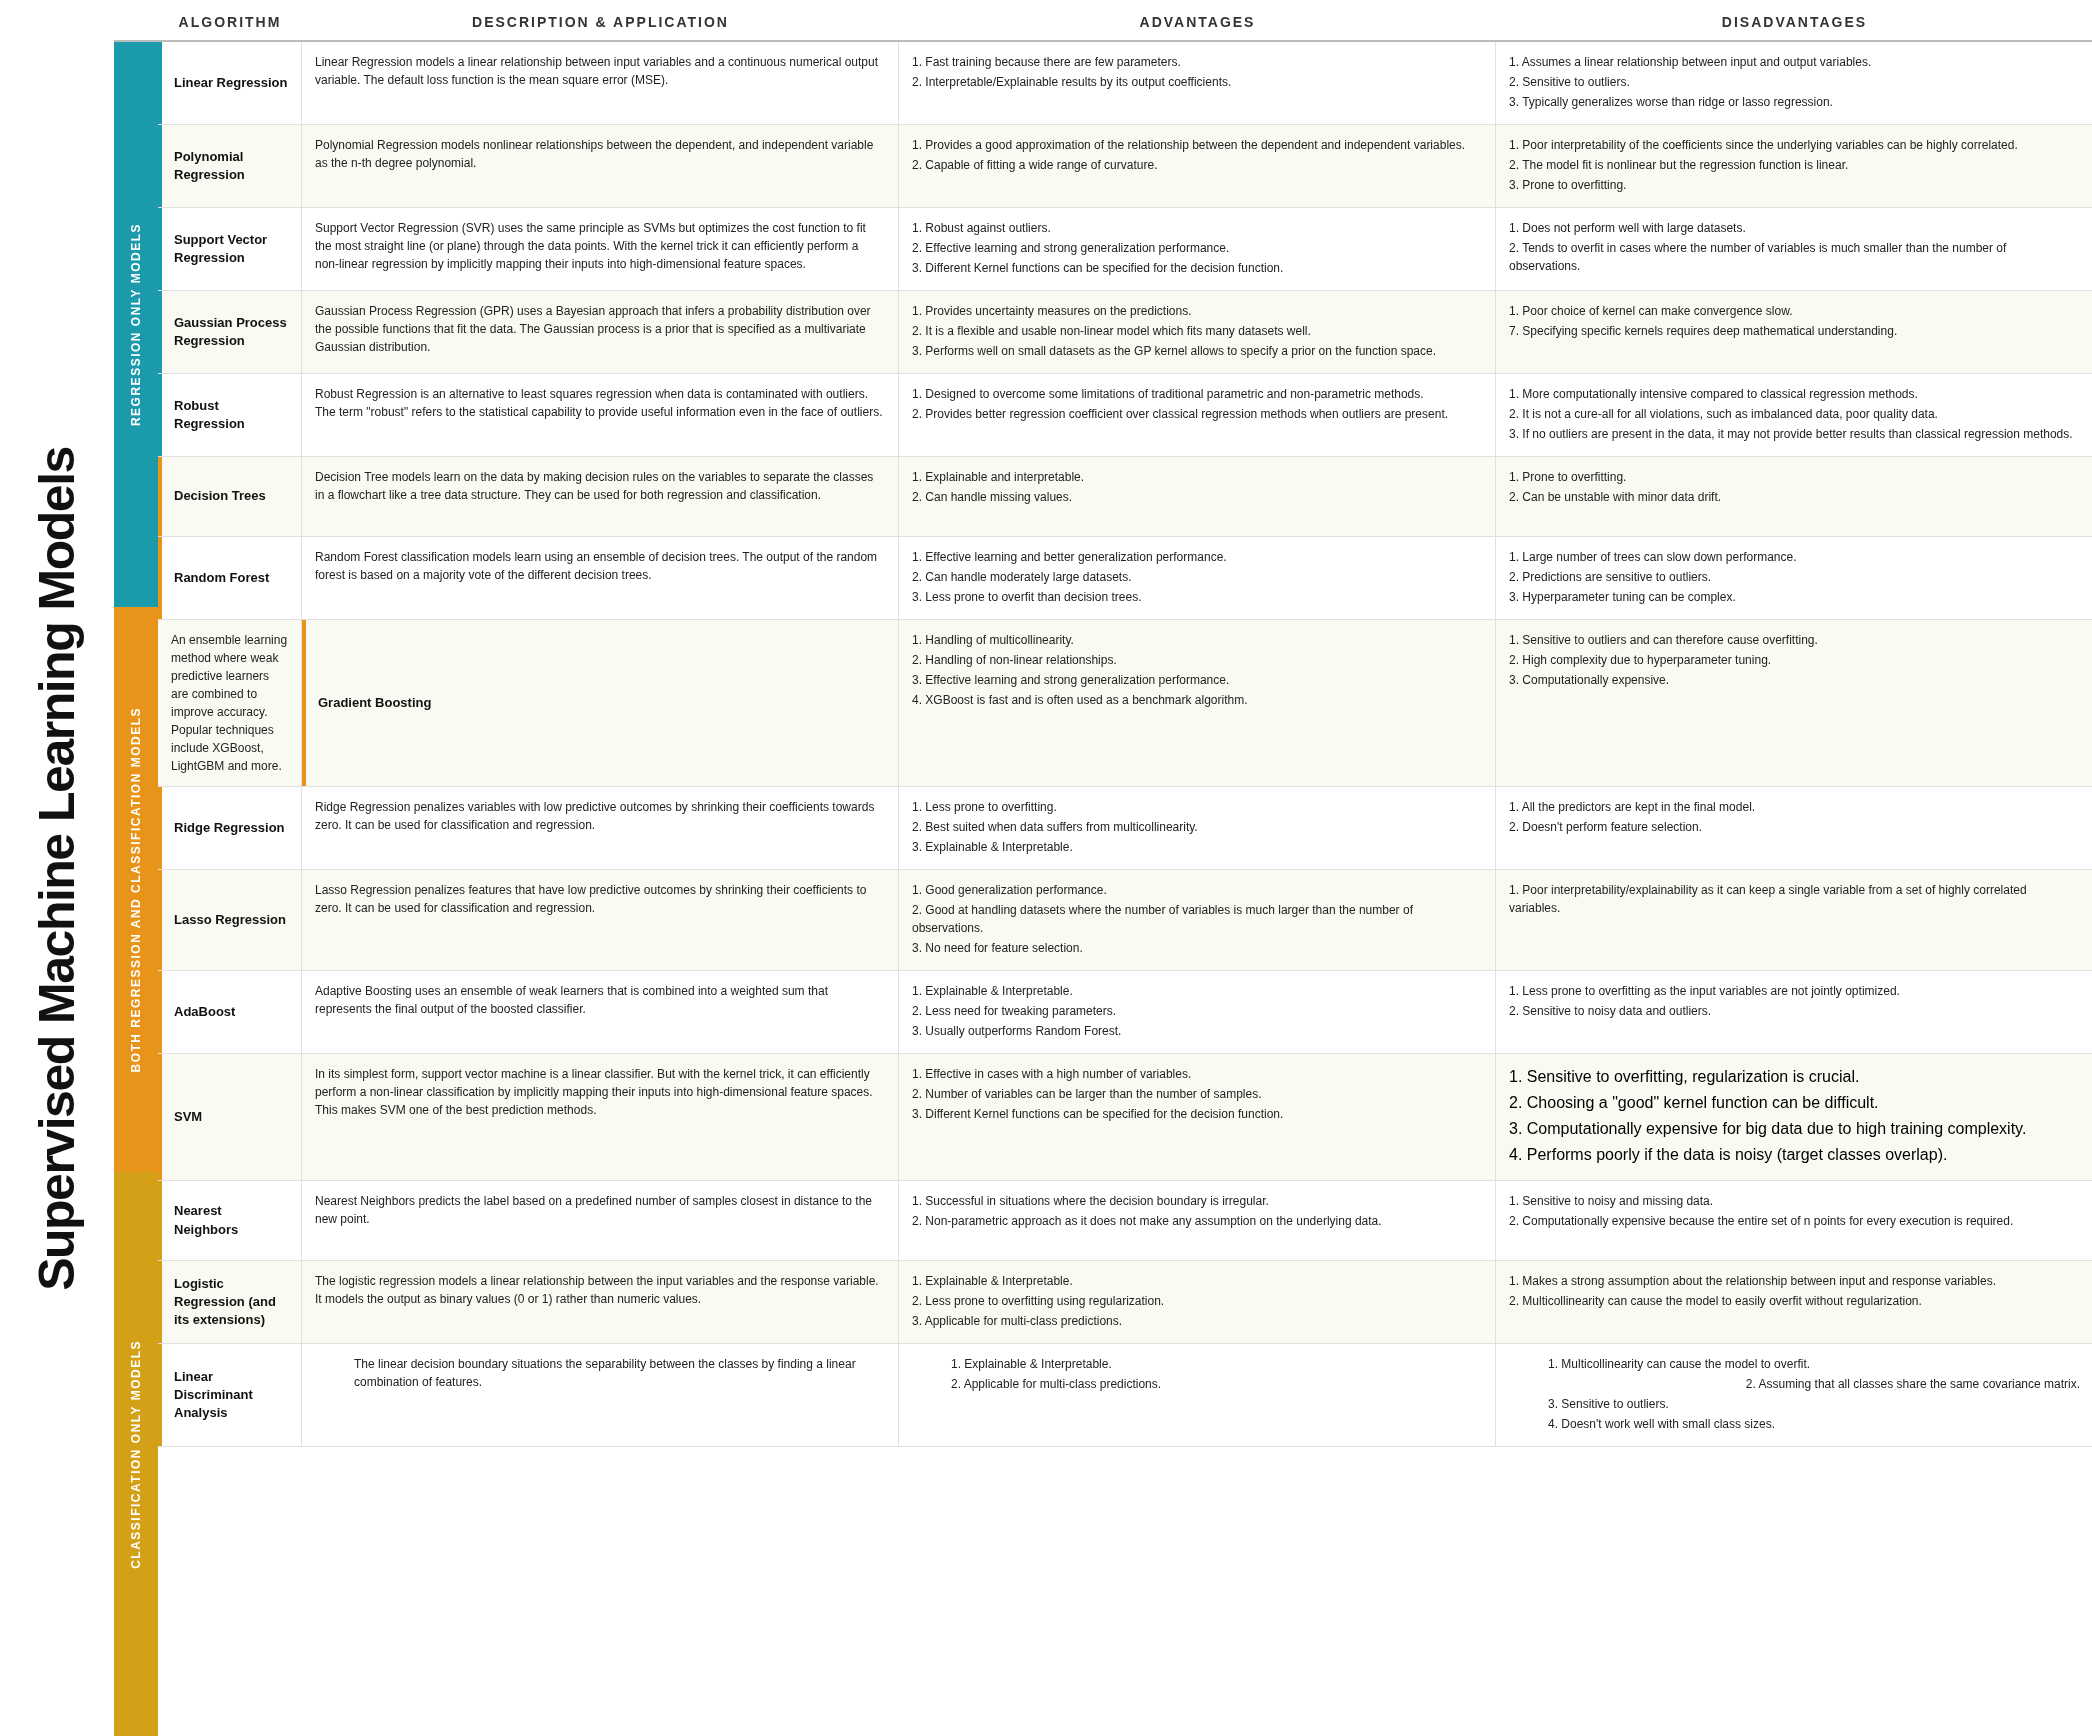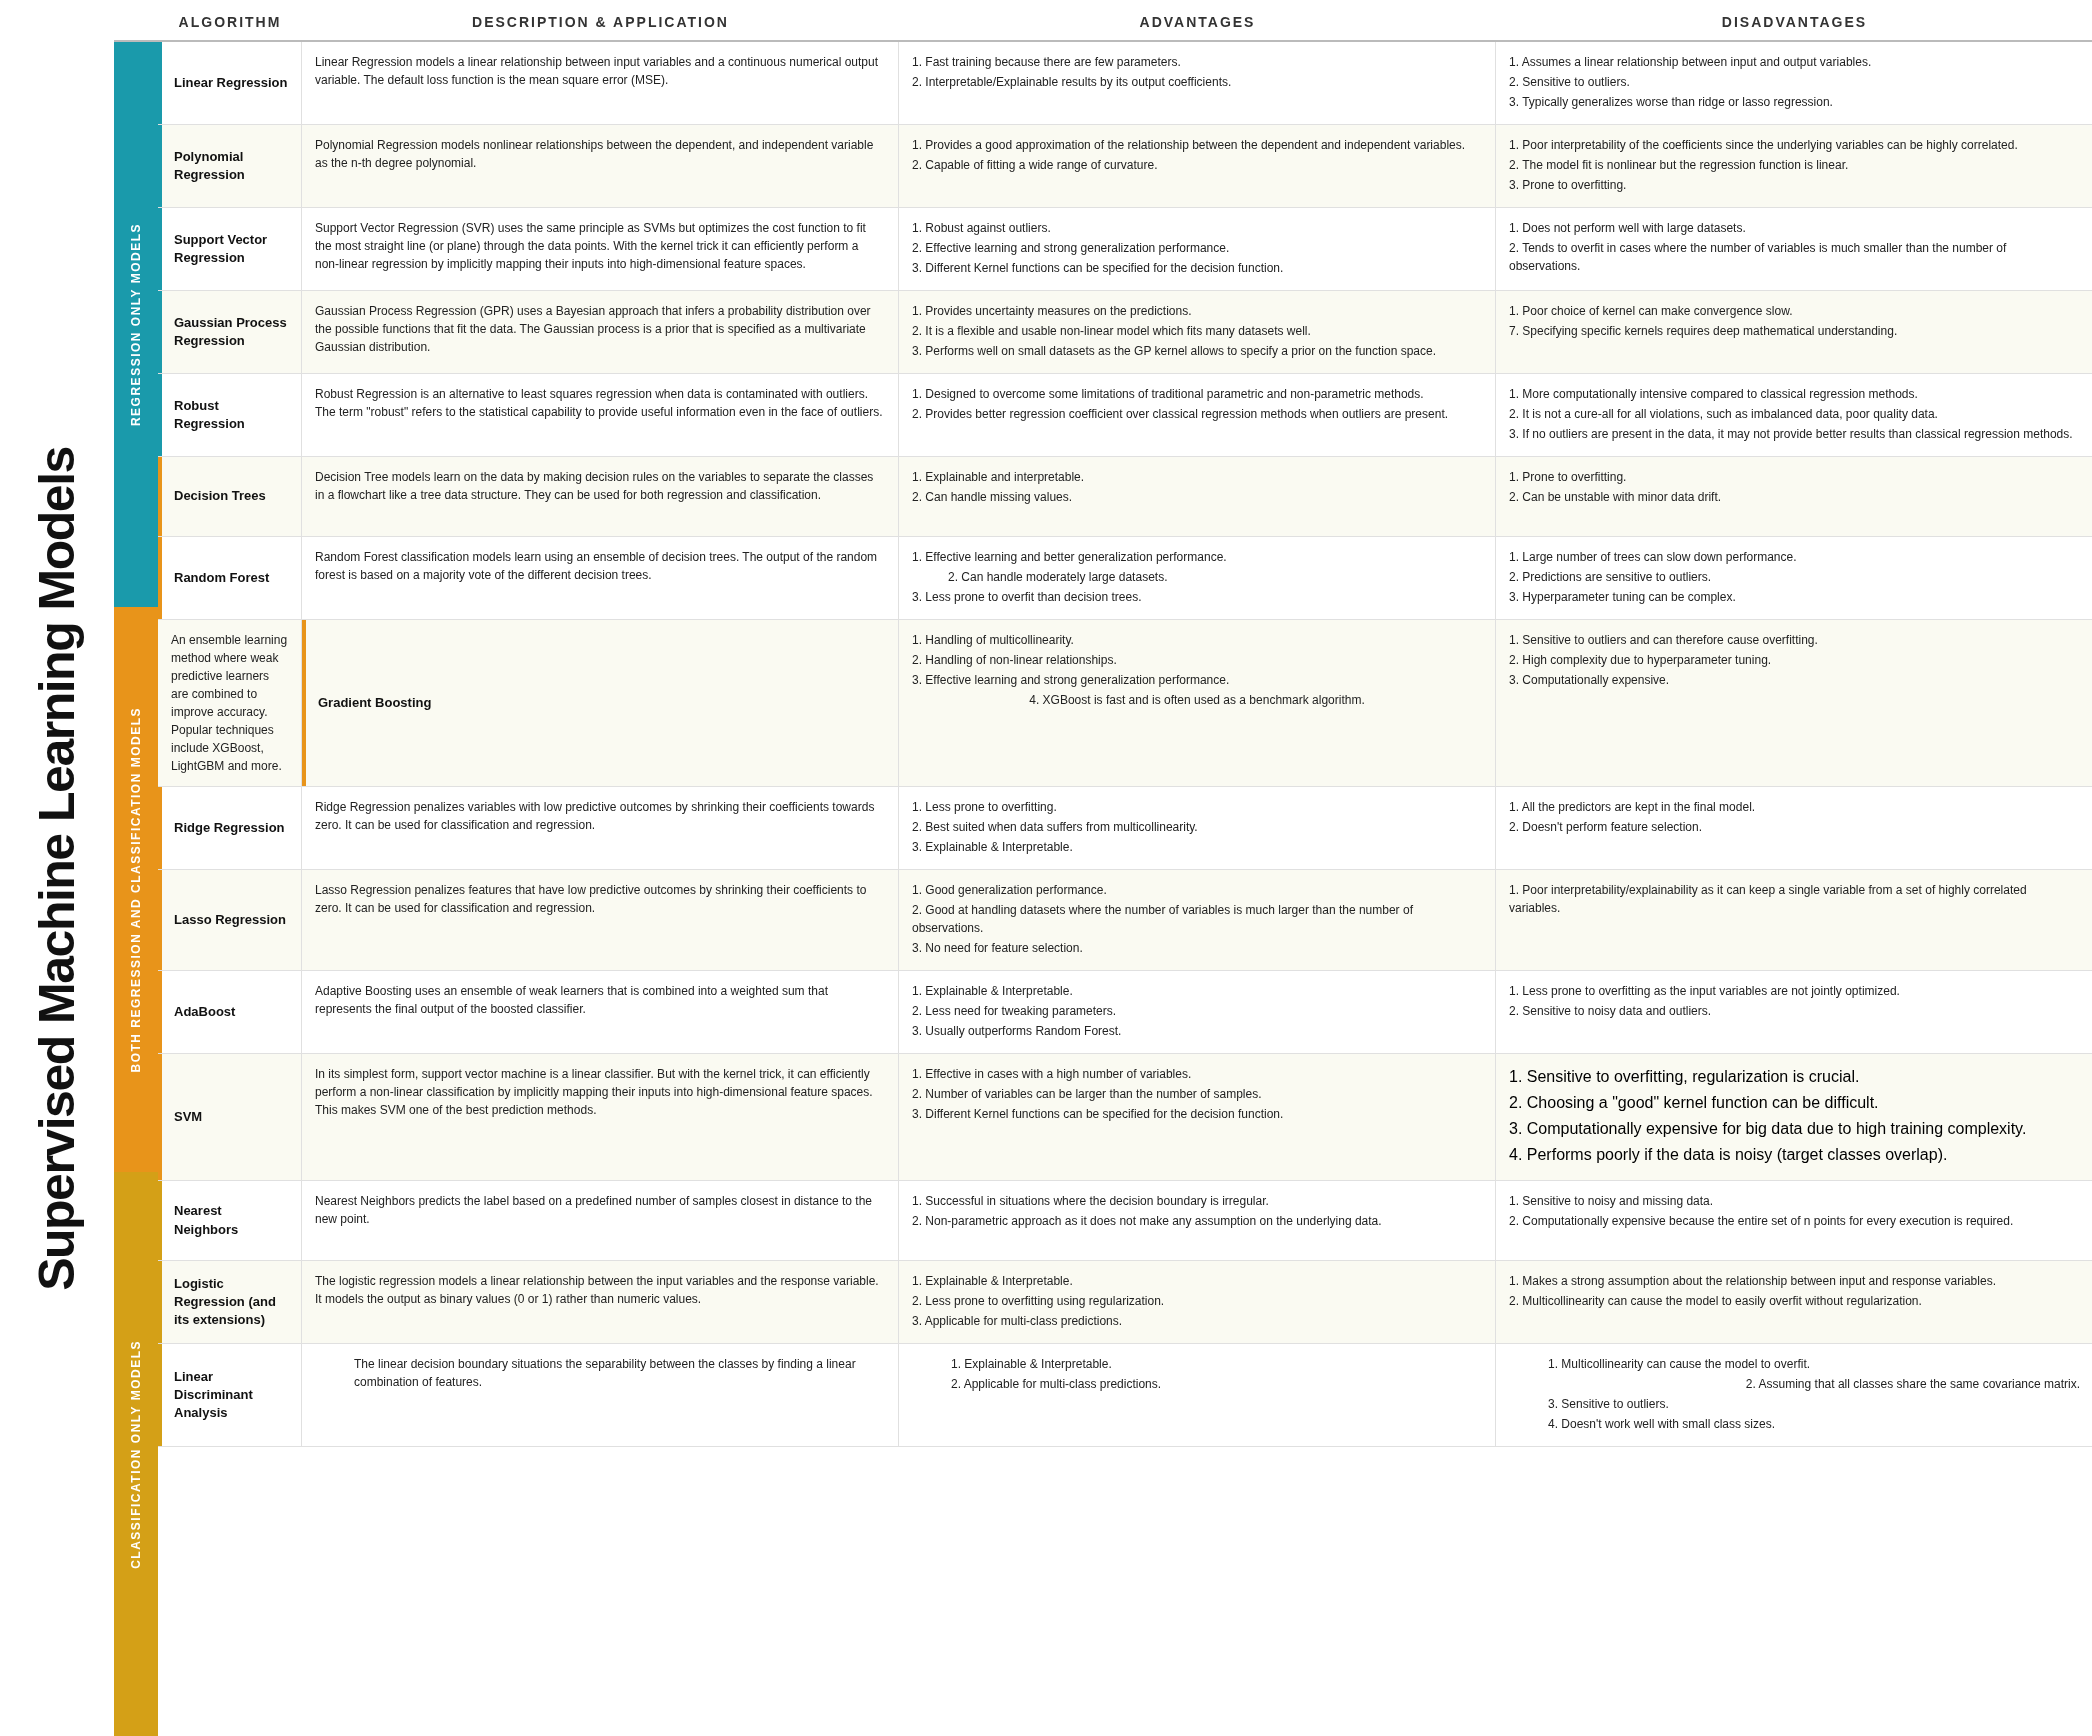--- a/index.html
+++ b/index.html
@@ -157,37 +157,37 @@
             <div style="padding: 11px 13px; font-size: 12px; line-height: 1.5; color: rgb(34, 34, 34);">
               <div style="margin-bottom:2px;">1. Prone to overfitting.</div>
               <div style="margin-bottom:2px;">2. Can be unstable with minor data drift.</div>
             </div>
           </div>
           <div style="display: grid; grid-template-columns: 144px 1fr 1fr 1fr; border-bottom: 1px solid rgb(224, 224, 224); background: rgb(255, 255, 255);">
             <div style="padding: 12px; font-weight: 700; font-size: 13px; color: rgb(17, 17, 17); display: flex; align-items: center; border-right: 1px solid rgb(224, 224, 224); border-left: 4px solid rgb(232, 148, 26); min-height: 79px; line-height: 1.4;">Random Forest</div>
             <div style="padding: 11px 13px; font-size: 12px; line-height: 1.5; color: rgb(34, 34, 34); border-right: 1px solid rgb(224, 224, 224); vertical-align: top;">Random Forest classification models learn using an ensemble of decision trees. The output of the random forest is based on a majority vote of the different decision trees.</div>
             <div style="padding: 11px 13px; font-size: 12px; line-height: 1.5; color: rgb(34, 34, 34); border-right: 1px solid rgb(224, 224, 224);">
               <div style="margin-bottom:2px;">1. Effective learning and better generalization performance.</div>
-              <div style="margin-bottom:2px;margin-left:36px;">2. Can handle moderately large datasets.</div>
+              <div style="margin-bottom:2px;">2. Can handle moderately large datasets.</div>
               <div style="margin-bottom:2px;">3. Less prone to overfit than decision trees.</div>
             </div>
             <div style="padding: 11px 13px; font-size: 12px; line-height: 1.5; color: rgb(34, 34, 34);">
               <div style="margin-bottom:2px;">1. Large number of trees can slow down performance.</div>
               <div style="margin-bottom:2px;">2. Predictions are sensitive to outliers.</div>
               <div style="margin-bottom:2px;">3. Hyperparameter tuning can be complex.</div>
             </div>
           </div>
           <div style="display: grid; grid-template-columns: 144px 1fr 1fr 1fr; border-bottom: 1px solid rgb(224, 224, 224); background: rgb(250, 250, 242);">
             <div style="padding: 11px 13px; font-size: 12px; line-height: 1.5; color: rgb(34, 34, 34); border-right: 1px solid rgb(224, 224, 224); vertical-align: top;">An ensemble learning method where weak predictive learners are combined to improve accuracy. Popular techniques include XGBoost, LightGBM and more.</div>
             <div style="padding: 12px; font-weight: 700; font-size: 13px; color: rgb(17, 17, 17); display: flex; align-items: center; border-right: 1px solid rgb(224, 224, 224); border-left: 4px solid rgb(232, 148, 26); min-height: 79px; line-height: 1.4;">Gradient Boosting</div>
             <div style="padding: 11px 13px; font-size: 12px; line-height: 1.5; color: rgb(34, 34, 34); border-right: 1px solid rgb(224, 224, 224);">
               <div style="margin-bottom:2px;">1. Handling of multicollinearity.</div>
               <div style="margin-bottom:2px;">2. Handling of non-linear relationships.</div>
               <div style="margin-bottom:2px;">3. Effective learning and strong generalization performance.</div>
-              <div style="margin-bottom:2px;text-align:center;">4. XGBoost is fast and is often used as a benchmark algorithm.</div>
+              <div style="margin-bottom:2px;">4. XGBoost is fast and is often used as a benchmark algorithm.</div>
             </div>
             <div style="padding: 11px 13px; font-size: 12px; line-height: 1.5; color: rgb(34, 34, 34);">
               <div style="margin-bottom:2px;">1. Sensitive to outliers and can therefore cause overfitting.</div>
               <div style="margin-bottom:2px;">2. High complexity due to hyperparameter tuning.</div>
               <div style="margin-bottom:2px;">3. Computationally expensive.</div>
             </div>
           </div>
           <div style="display: grid; grid-template-columns: 144px 1fr 1fr 1fr; border-bottom: 1px solid rgb(224, 224, 224); background: rgb(255, 255, 255);">
             <div style="padding: 12px; font-weight: 700; font-size: 13px; color: rgb(17, 17, 17); display: flex; align-items: center; border-right: 1px solid rgb(224, 224, 224); border-left: 4px solid rgb(232, 148, 26); min-height: 79px; line-height: 1.4;">Ridge Regression</div>
             <div style="padding: 11px 13px; font-size: 12px; line-height: 1.5; color: rgb(34, 34, 34); border-right: 1px solid rgb(224, 224, 224); vertical-align: top;">Ridge Regression penalizes variables with low predictive outcomes by shrinking their coefficients towards zero. It can be used for classification and regression.</div>

